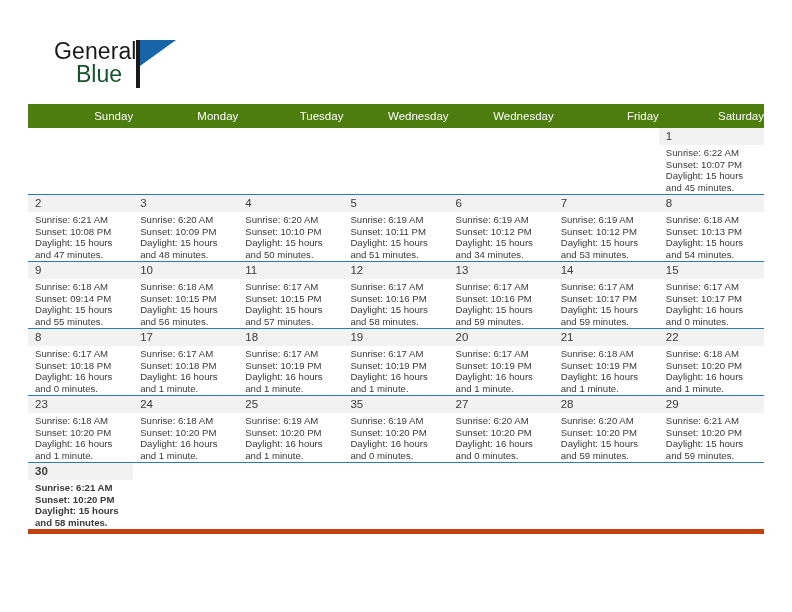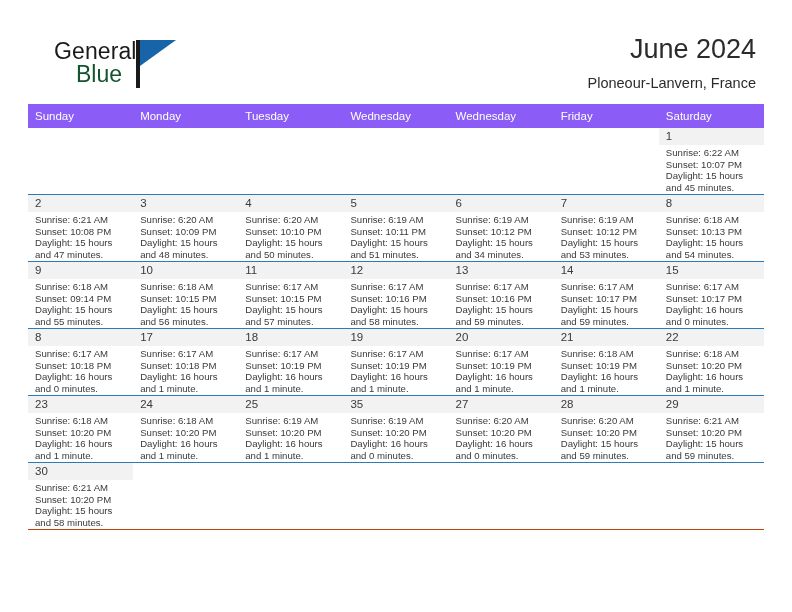--- a/index.html
+++ b/index.html
@@ -94,40 +94,41 @@
   
   .calendar {
     position: absolute;
     left: 28px;
     top: 104px;
     width: 736px;
     border-collapse: collapse;
     table-layout: fixed;
   }
   .calendar th {
-    background: #8b5cf6;
+    background: #4d7c0f;
     color: #ffffff;
     font-weight: normal;
     font-size: 11.5px;
-    text-align: left;
+    text-align: right;
     padding: 6px 0 6px 7px;
     height: 12px;
     border: none;
   }
   .calendar td {
     vertical-align: top;
     padding: 0;
     width: 105.14px;
     height: 66px;
     border-bottom: 1px solid #2e7ab8;
     border-right: none;
     background: #ffffff;
   }
   .calendar tr:last-child td {
-    border-bottom: 1px solid #c2410c;
+    border-bottom: 5px solid #c2410c;
+    font-weight: bold;
   }
   .cell {
     position: relative;
     height: 66px;
     box-sizing: border-box;
   }
   .daynum-band {
     background: #f2f2f2;
     height: 17px;
     line-height: 17px;
@@ -156,24 +157,20 @@
 
   <div class="top-bar">
 
     <div class="brand">
       <span class="brand-general">General</span>
       <span class="brand-bar"></span>
       <span class="brand-triangle"></span>
       <span class="brand-blue">Blue</span>
     </div>
 
-    <div class="title-block">
-      <div class="cal-title">June 2024</div>
-      <div class="cal-subtitle">Ploneour-Lanvern, France</div>
-    </div>
 
   </div>
 
   <table class="calendar">
     <thead>
       <tr>
         <th>Sunday</th>
         <th>Monday</th>
         <th>Tuesday</th>
         <th>Wednesday</th>

